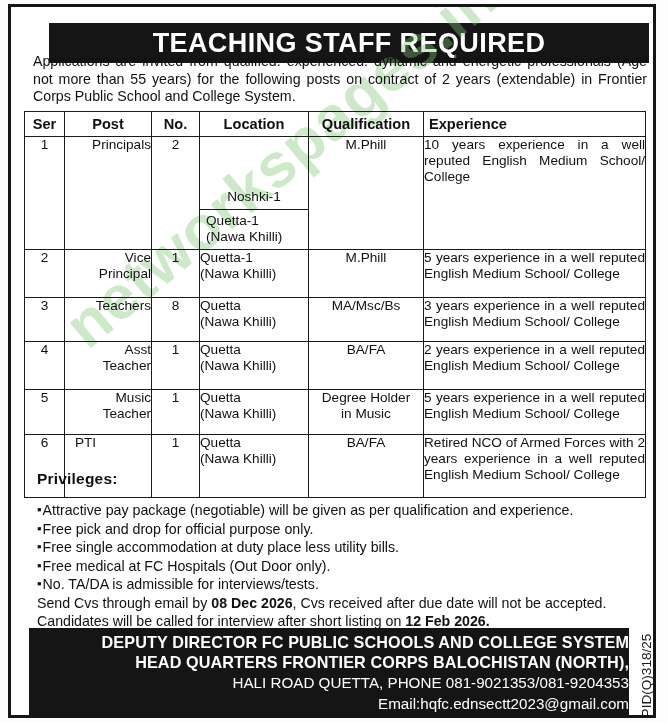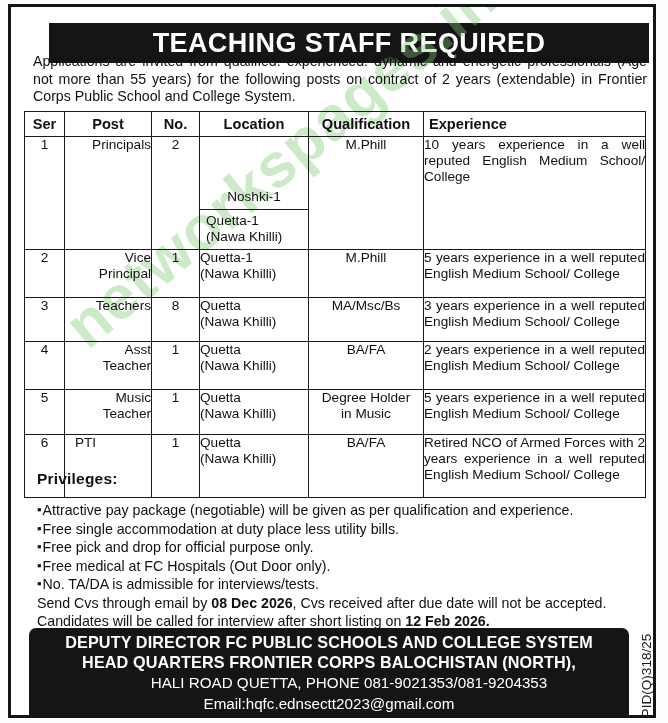--- a/index.html
+++ b/index.html
@@ -173,25 +173,24 @@
 
   
   #footer {
     position: absolute;
     left: 18px;
     top: 621px;
     width: 600px;
     height: 95px;
     background: #151515;
     color: #ffffff;
-    text-align: center;
+    text-align: right;
     z-index: 6;
     padding-top: 4px;
     box-sizing: border-box;
-    border-radius: 7px;
   }
   #footer .f1, #footer .f2 {
     font-size: 16.2px;
     font-weight: 700;
     line-height: 20px;
     letter-spacing: 0.1px;
   }
   #footer .f3 {
     font-size: 15.2px;
     font-weight: 400;
@@ -343,24 +342,24 @@
       </table>
     </div>
 
     <div id="privileges">
       <div id="priv-title">Privileges:</div>
 
       <div class="priv-line">
         <span class="bul">▪</span><span>Attractive pay package (negotiable) will be given as per qualification and experience.</span>
       </div>
       <div class="priv-line">
+        <span class="bul">▪</span><span>Free pick and drop for official purpose only.</span>
+      </div>
+      <div class="priv-line">
         <span class="bul">▪</span><span>Free single accommodation at duty place less utility bills.</span>
-      </div>
-      <div class="priv-line">
-        <span class="bul">▪</span><span>Free pick and drop for official purpose only.</span>
       </div>
       <div class="priv-line">
         <span class="bul">▪</span><span>Free medical at FC Hospitals (Out Door only).</span>
       </div>
       <div class="priv-line">
         <span class="bul">▪</span><span>No. TA/DA is admissible for interviews/tests.</span>
       </div>
 
       <div class="note-line">
         <span>Send Cvs through email by</span>

